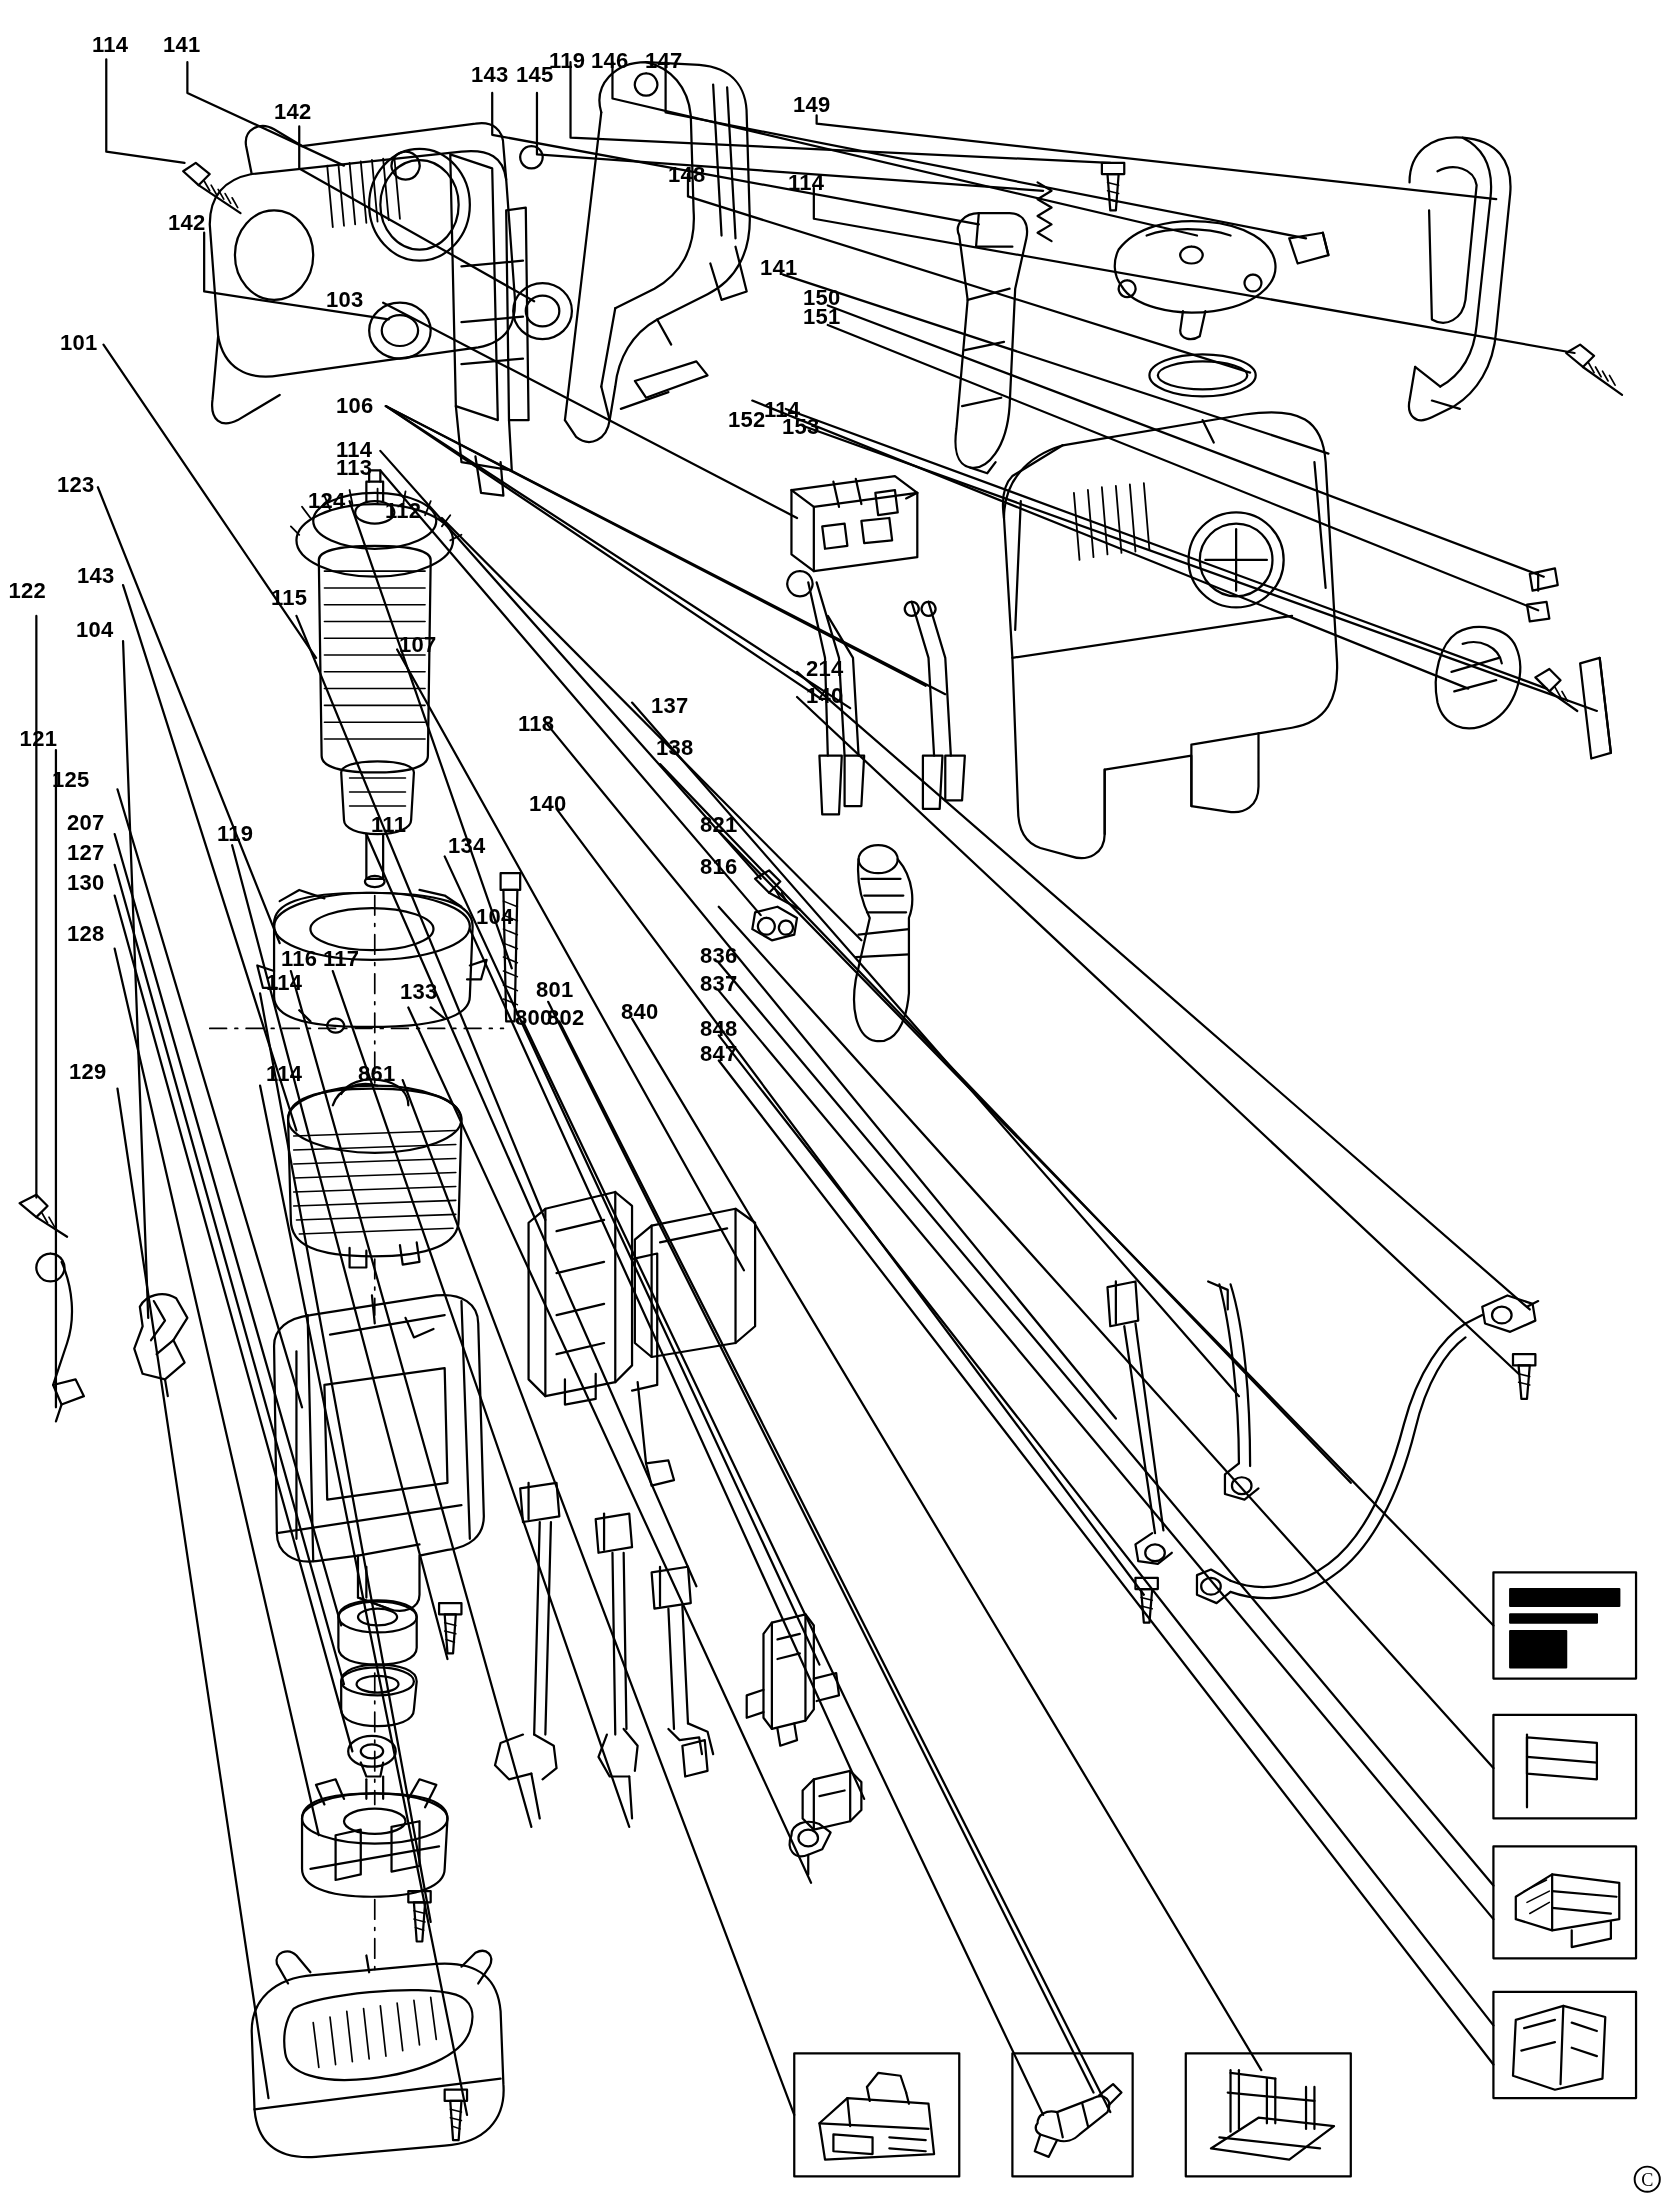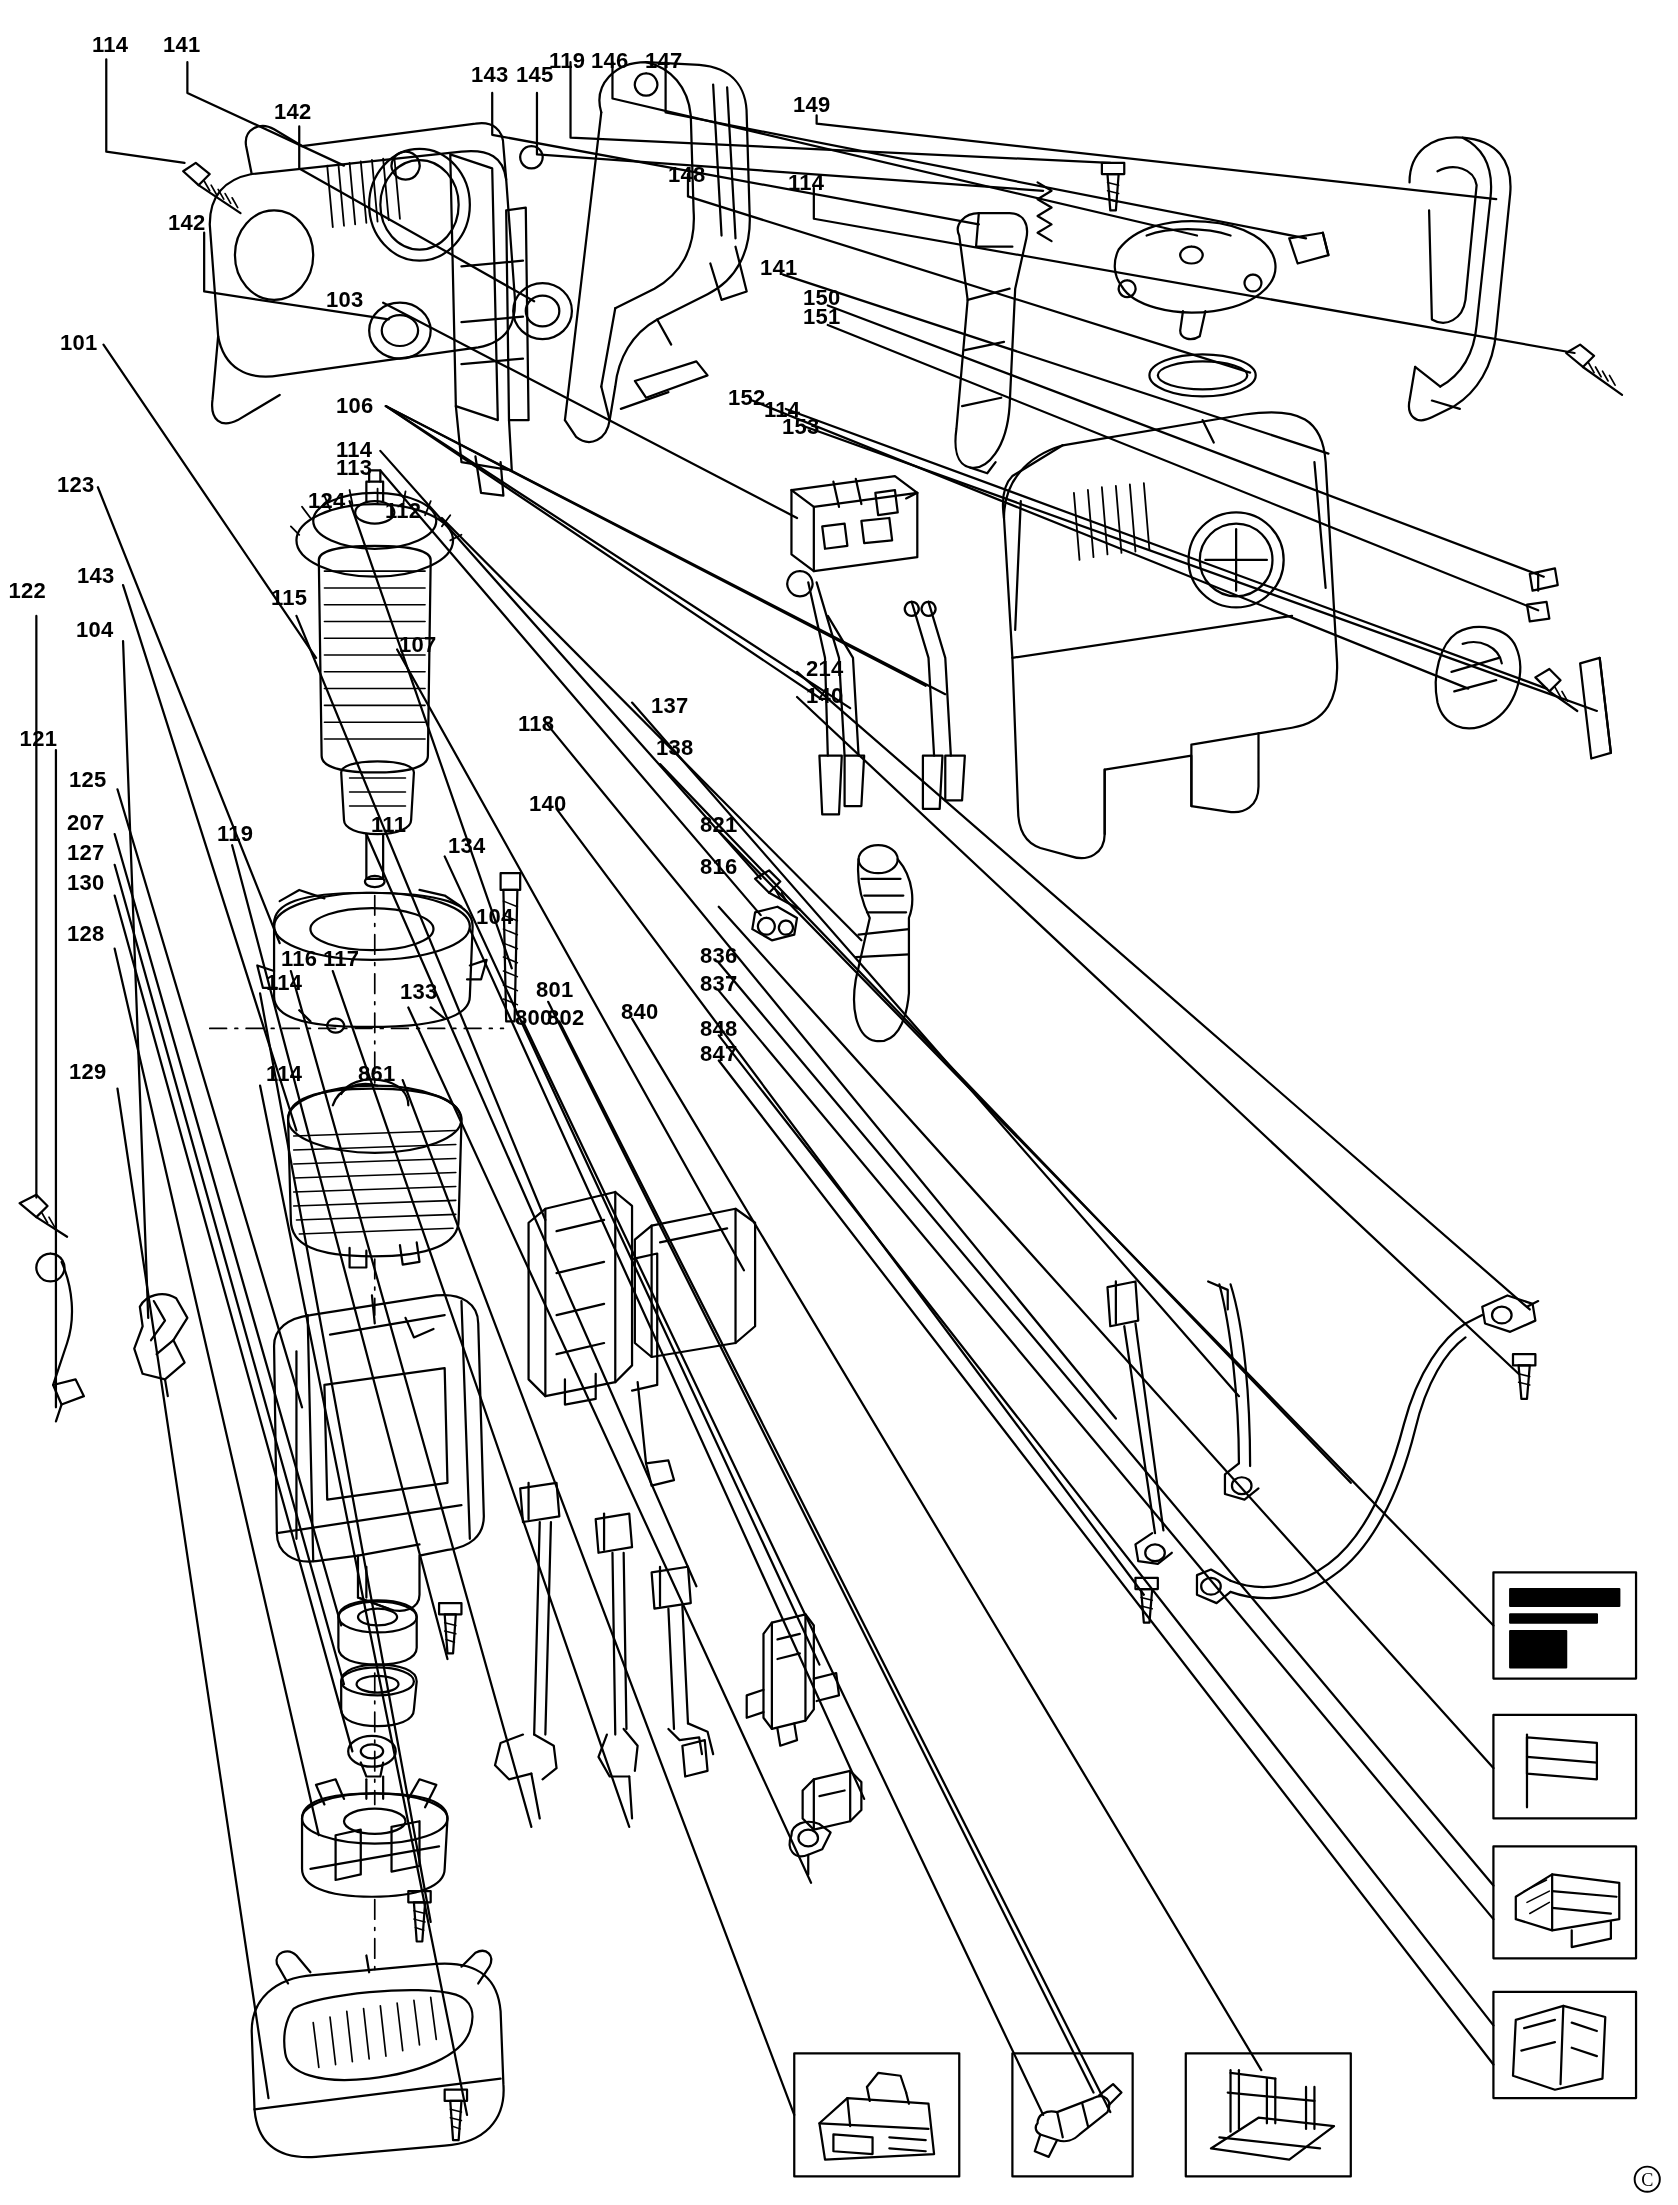--- a/index.html
+++ b/index.html
@@ -849,38 +849,38 @@
     <span class="lbl" style="left:516px;top:62px">145</span>
     <span class="lbl" style="left:549px;top:48px">119</span>
     <span class="lbl" style="left:591px;top:48px">146</span>
     <span class="lbl" style="left:645px;top:48px">147</span>
     <span class="lbl" style="left:793px;top:92px">149</span>
     <span class="lbl" style="left:788px;top:170px">114</span>
     <span class="lbl" style="left:668px;top:162px">148</span>
     <span class="lbl" style="left:760px;top:255px">141</span>
     <span class="lbl" style="left:803px;top:285px">150</span>
     <span class="lbl" style="left:803px;top:304px">151</span>
-    <span class="lbl" style="left:728px;top:385px">152</span>
+    <span class="lbl" style="left:728px;top:407px">152</span>
     <span class="lbl" style="left:764px;top:397px">114</span>
     <span class="lbl" style="left:782px;top:414px">153</span>
     <span class="lbl" style="left:326px;top:287px">103</span>
     <span class="lbl" style="left:60px;top:330px">101</span>
     <span class="lbl" style="left:336px;top:393px">106</span>
     <span class="lbl" style="left:336px;top:437px">114</span>
     <span class="lbl" style="left:336px;top:455px">113</span>
     <span class="lbl" style="left:385px;top:498px">112</span>
     <span class="lbl" style="left:57px;top:472px">123</span>
     <span class="lbl" style="left:308px;top:488px">124</span>
     <span class="lbl" style="left:77px;top:563px">143</span>
     <span class="lbl" style="left:8.4px;top:578px">122</span>
     <span class="lbl" style="left:76px;top:617px">104</span>
     <span class="lbl" style="left:19.6px;top:726px">121</span>
     <span class="lbl" style="left:271px;top:585px">115</span>
     <span class="lbl" style="left:399px;top:632px">107</span>
-    <span class="lbl" style="left:69px;top:767px">125</span>
+    <span class="lbl" style="left:52px;top:767px">125</span>
     <span class="lbl" style="left:67px;top:810px">207</span>
     <span class="lbl" style="left:67px;top:840px">127</span>
     <span class="lbl" style="left:67px;top:870px">130</span>
     <span class="lbl" style="left:67px;top:921px">128</span>
     <span class="lbl" style="left:217px;top:821px">119</span>
     <span class="lbl" style="left:371px;top:812px">111</span>
     <span class="lbl" style="left:448px;top:833px">134</span>
     <span class="lbl" style="left:476px;top:904px">104</span>
     <span class="lbl" style="left:281px;top:946px">116</span>
     <span class="lbl" style="left:323px;top:946px">117</span>

